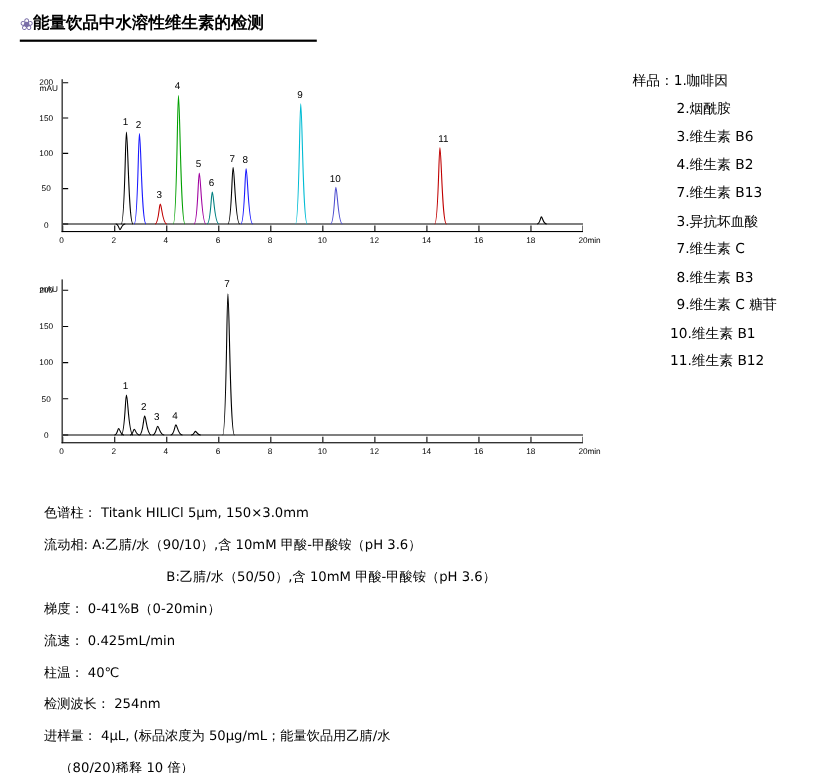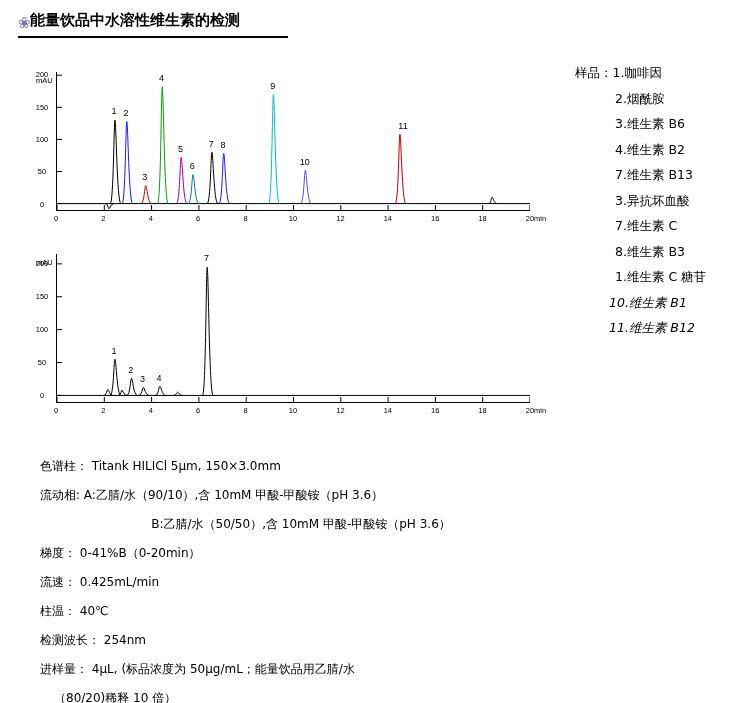--- a/index.html
+++ b/index.html
@@ -68,21 +68,21 @@
   }
 
   
   #sample-list{
     position:absolute;left:575px;top:60px;width:175px;
     font-size:12.5px;line-height:25.5px;
     font-family:"DejaVu Sans","Liberation Sans",sans-serif;
   }
   #sample-list .sample-head{white-space:nowrap;}
   #sample-list .sample-item{white-space:nowrap;padding-left:40px;}
-  #sample-list .sample-item.wide{padding-left:34px;font-style:italic;}
+  #sample-list .sample-item.wide{padding-left:34px;}
 
   
   #method{
     position:absolute;left:40px;top:452px;width:470px;
     font-size:12px;line-height:29px;
     font-family:"DejaVu Sans","Liberation Sans",sans-serif;
   }
   #method .m-line{white-space:nowrap;}
   #method .m-indent{padding-left:52px;text-align:center;}
   #method .m-indent2{padding-left:14px;}
@@ -221,21 +221,21 @@
 
 <div id="sample-list">
   <div class="sample-head">样品：1.咖啡因</div>
   <div class="sample-item">2.烟酰胺</div>
   <div class="sample-item">3.维生素 B6</div>
   <div class="sample-item">4.维生素 B2</div>
   <div class="sample-item">7.维生素 B13</div>
   <div class="sample-item">3.异抗坏血酸</div>
   <div class="sample-item">7.维生素 C</div>
   <div class="sample-item">8.维生素 B3</div>
-  <div class="sample-item">1.维生素 C 糖苷</div>
+  <div class="sample-item">9.维生素 C 糖苷</div>
   <div class="sample-item wide">10.维生素 B1</div>
   <div class="sample-item wide">11.维生素 B12</div>
 </div>
 
 <div id="method">
   <div class="m-line">色谱柱： Titank HILICl 5μm, 150×3.0mm</div>
   <div class="m-line">流动相: A:乙腈/水（90/10）,含 10mM 甲酸-甲酸铵（pH 3.6）</div>
   <div class="m-line m-indent">B:乙腈/水（50/50）,含 10mM 甲酸-甲酸铵（pH 3.6）</div>
   <div class="m-line">梯度： 0-41%B（0-20min）</div>
   <div class="m-line">流速： 0.425mL/min</div>

